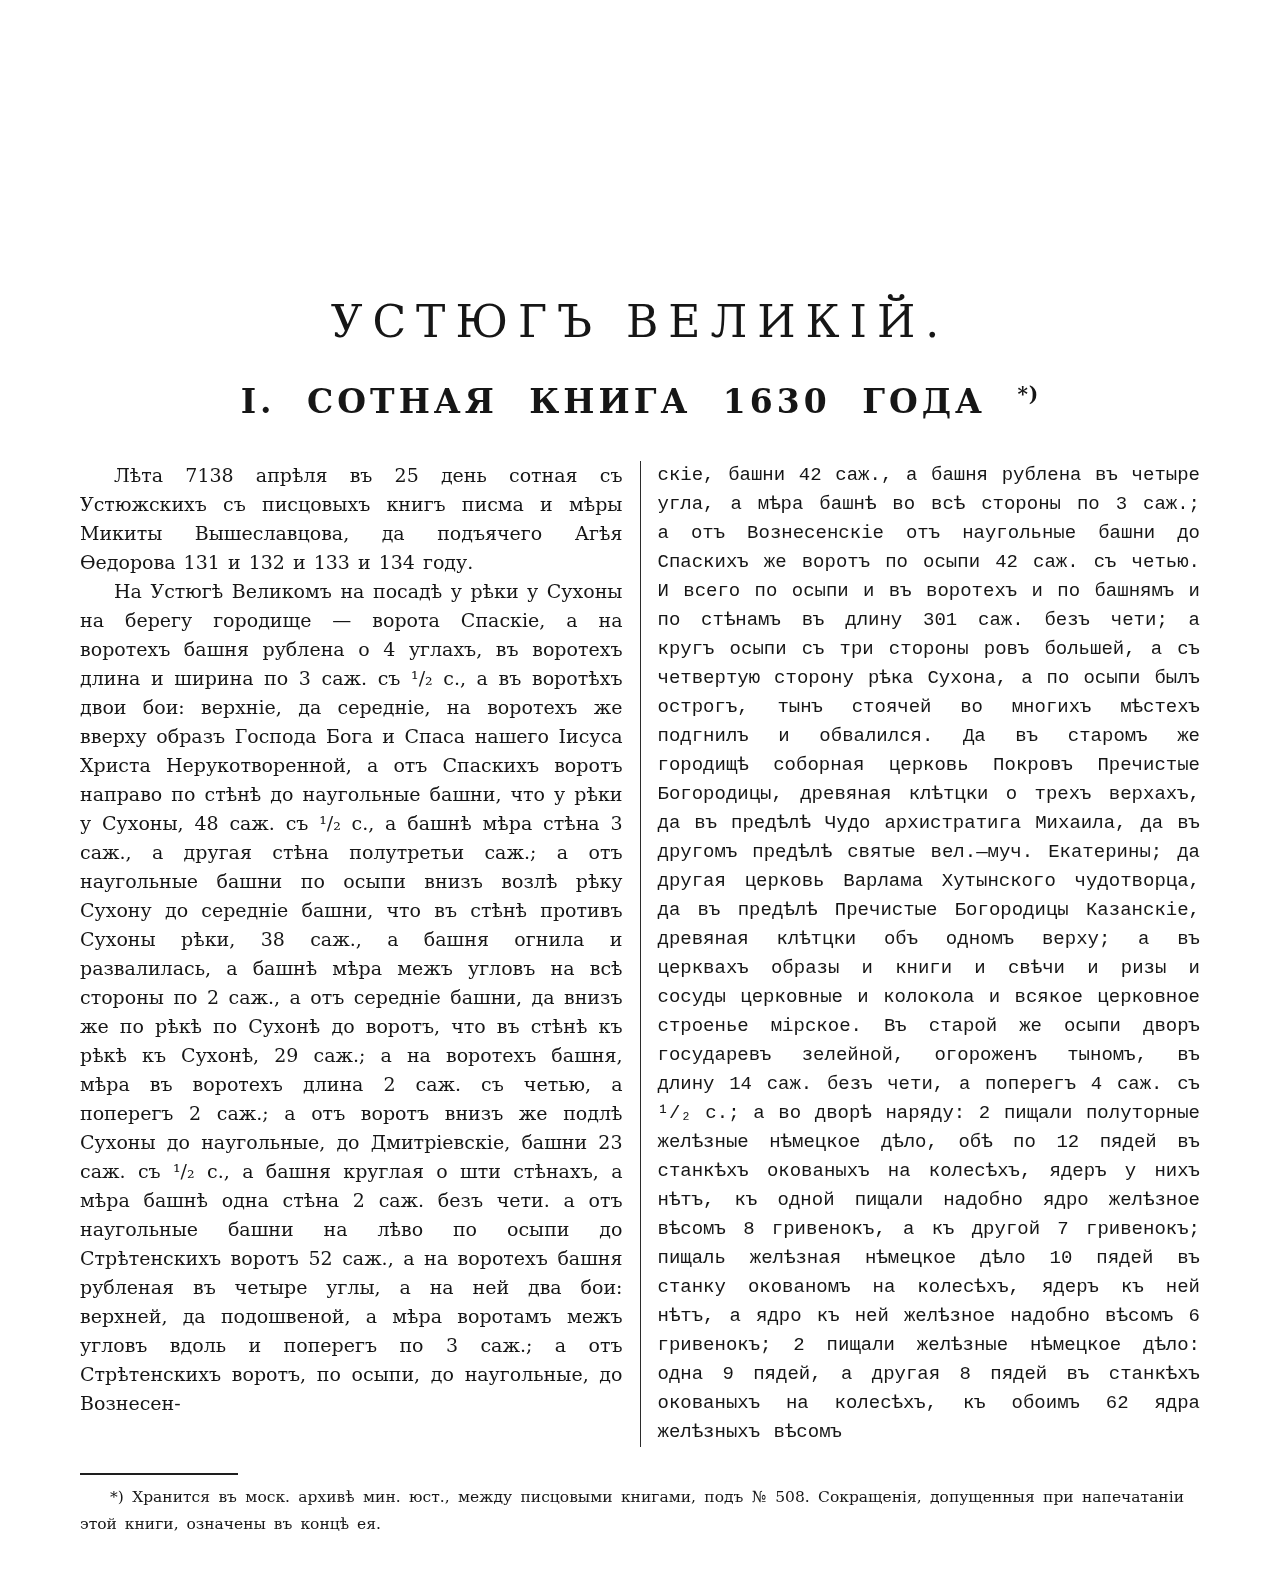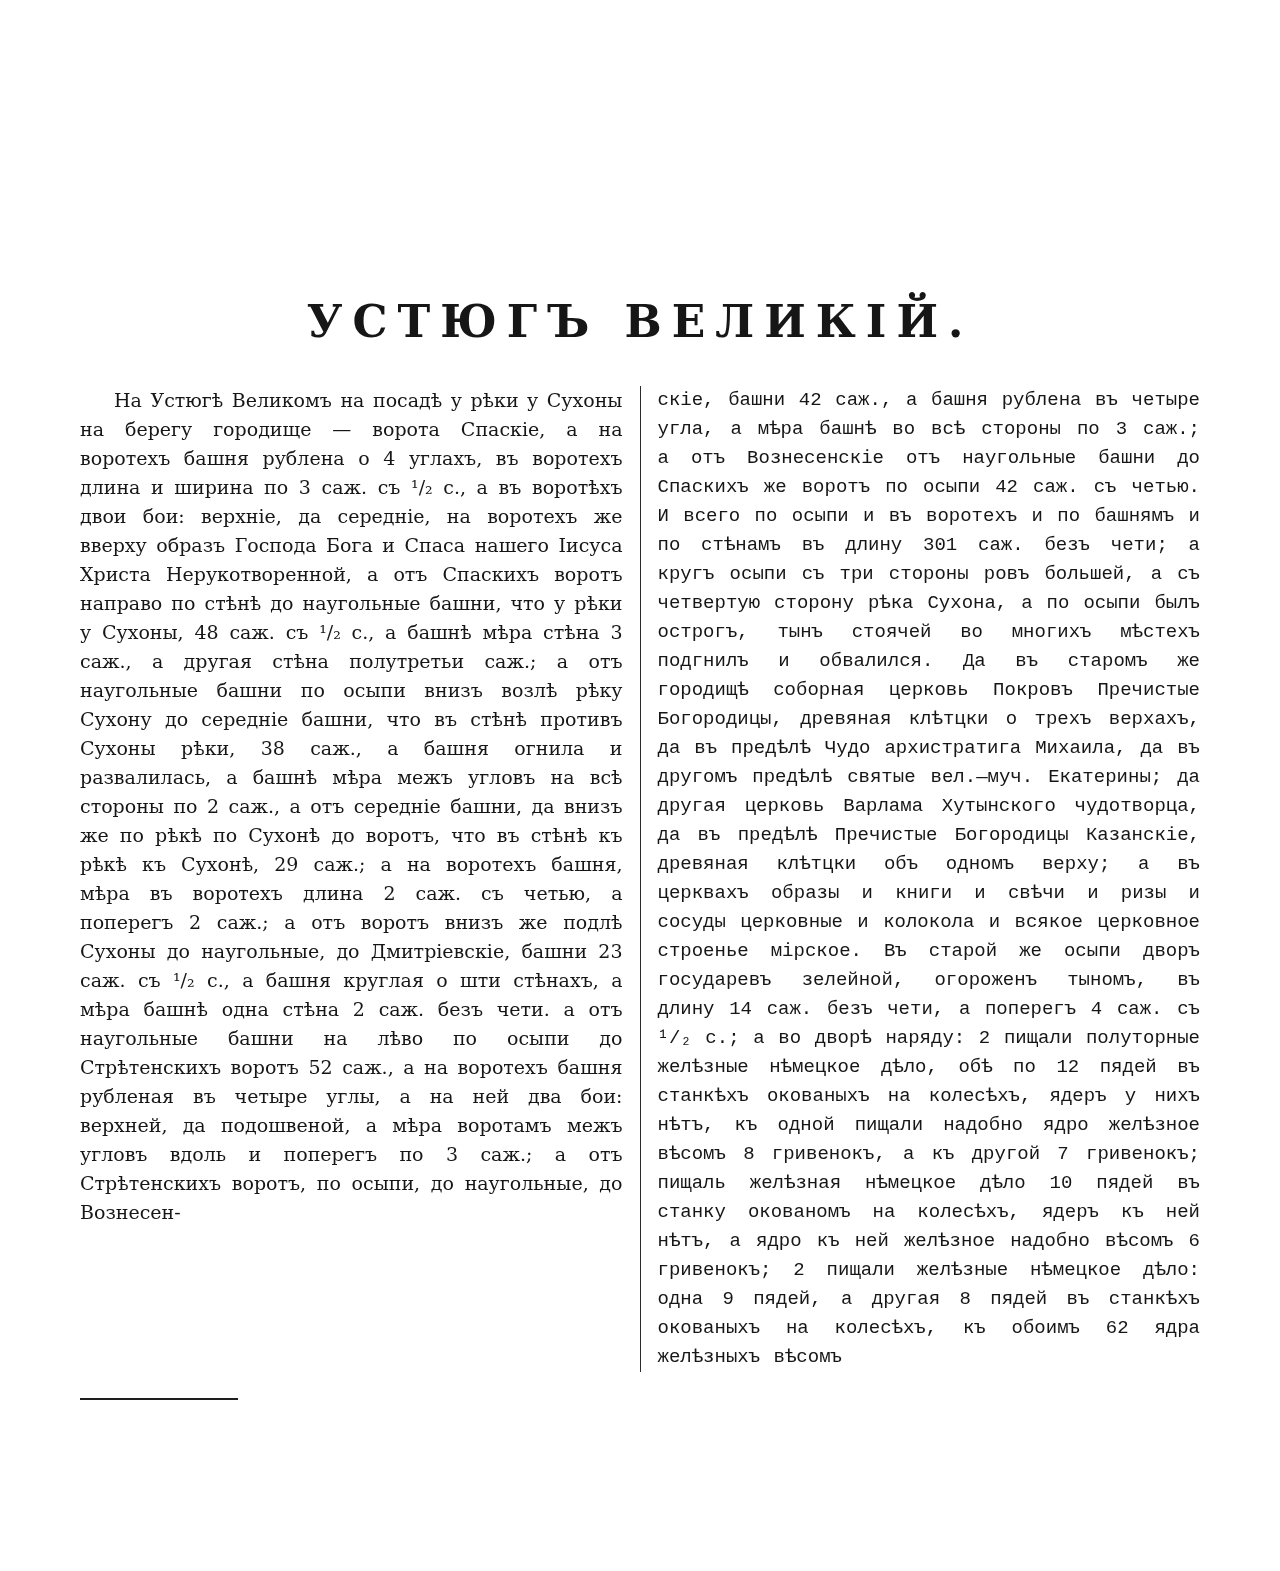--- a/index.html
+++ b/index.html
@@ -13,21 +13,21 @@
     color: #161616;
   }
   .page {
     position: absolute;
     inset: 0;
     padding: 298px 80px 0 80px;
   }
   h1.title {
     text-align: center;
     font-size: 44px;
-    font-weight: bold;
+    font-weight: normal;
     letter-spacing: 10px;
     line-height: 1.1;
     white-space: nowrap;
   }
   h2.subtitle {
     text-align: center;
     font-size: 33px;
     font-weight: bold;
     letter-spacing: 4px;
     word-spacing: 16px;
@@ -75,27 +75,30 @@
     width: 1104px;
   }
 </style>
 </head>
 <body>
 
 <div class="page">
 
   <h1 class="title">УСТЮГЪ ВЕЛИКІЙ.</h1>
 
+  <h2 class="subtitle"><span>I. СОТНАЯ КНИГА 1630 ГОДА</span>&nbsp;<sup>*)</sup></h2>
 
   <div class="columns">
     <div class="col" id="col-left">
+        <p class="body-para">Лѣта 7138 апрѣля въ 25 день сотная съ Устюжскихъ съ писцовыхъ книгъ писма и мѣры Микиты Вышеславцова, да подъячего Агѣя Ѳедорова 131 и 132 и 133 и 134 году.</p>
         <p class="body-para">На Устюгѣ Великомъ на посадѣ у рѣки у Сухоны на берегу городище — ворота Спаскіе, а на воротехъ башня рублена о 4 углахъ, въ воротехъ длина и ширина по 3 саж. съ ¹/₂ с., а въ воротѣхъ двои бои: верхніе, да середніе, на воротехъ же вверху образъ Господа Бога и Спаса нашего Іисуса Христа Нерукотворенной, а отъ Спаскихъ воротъ направо по стѣнѣ до наугольные башни, что у рѣки у Сухоны, 48 саж. съ ¹/₂ с., а башнѣ мѣра стѣна 3 саж., а другая стѣна полутретьи саж.; а отъ наугольные башни по осыпи внизъ возлѣ рѣку Сухону до середніе башни, что въ стѣнѣ противъ Сухоны рѣки, 38 саж., а башня огнила и развалилась, а башнѣ мѣра межъ угловъ на всѣ стороны по 2 саж., а отъ середніе башни, да внизъ же по рѣкѣ по Сухонѣ до воротъ, что въ стѣнѣ къ рѣкѣ къ Сухонѣ, 29 саж.; а на воротехъ башня, мѣра въ воротехъ длина 2 саж. съ четью, а поперегъ 2 саж.; а отъ воротъ внизъ же подлѣ Сухоны до наугольные, до Дмитріевскіе, башни 23 саж. съ ¹/₂ с., а башня круглая о шти стѣнахъ, а мѣра башнѣ одна стѣна 2 саж. безъ чети. а отъ наугольные башни на лѣво по осыпи до Стрѣтенскихъ воротъ 52 саж., а на воротехъ башня рубленая въ четыре углы, а на ней два бои: верхней, да подошвеной, а мѣра воротамъ межъ угловъ вдоль и поперегъ по 3 саж.; а отъ Стрѣтенскихъ воротъ, по осыпи, до наугольные, до Вознесен-</p>
       </div>
     <div class="col-divider"></div>
     <div class="col" id="col-right">
         <p class="body-para no-indent">скіе, башни 42 саж., а башня рублена въ четыре угла, а мѣра башнѣ во всѣ стороны по 3 саж.; а отъ Вознесенскіе отъ наугольные башни до Спаскихъ же воротъ по осыпи 42 саж. съ четью. И всего по осыпи и въ воротехъ и по башнямъ и по стѣнамъ въ длину 301 саж. безъ чети; а кругъ осыпи съ три стороны ровъ большей, а съ четвертую сторону рѣка Сухона, а по осыпи былъ острогъ, тынъ стоячей во многихъ мѣстехъ подгнилъ и обвалился. Да въ старомъ же городищѣ соборная церковь Покровъ Пречистые Богородицы, древяная клѣтцки о трехъ верхахъ, да въ предѣлѣ Чудо архистратига Михаила, да въ другомъ предѣлѣ святые вел.—муч. Екатерины; да другая церковь Варлама Хутынского чудотворца, да въ предѣлѣ Пречистые Богородицы Казанскіе, древяная клѣтцки объ одномъ верху; а въ церквахъ образы и книги и свѣчи и ризы и сосуды церковные и колокола и всякое церковное строенье мірское. Въ старой же осыпи дворъ государевъ зелейной, огороженъ тыномъ, въ длину 14 саж. безъ чети, а поперегъ 4 саж. съ ¹/₂ с.; а во дворѣ наряду: 2 пищали полуторные желѣзные нѣмецкое дѣло, обѣ по 12 пядей въ станкѣхъ окованыхъ на колесѣхъ, ядеръ у нихъ нѣтъ, къ одной пищали надобно ядро желѣзное вѣсомъ 8 гривенокъ, а къ другой 7 гривенокъ; пищаль желѣзная нѣмецкое дѣло 10 пядей въ станку окованомъ на колесѣхъ, ядеръ къ ней нѣтъ, а ядро къ ней желѣзное надобно вѣсомъ 6 гривенокъ; 2 пищали желѣзные нѣмецкое дѣло: одна 9 пядей, а другая 8 пядей въ станкѣхъ окованыхъ на колесѣхъ, къ обоимъ 62 ядра желѣзныхъ вѣсомъ</p>
       </div>
   </div>
 
   <div class="footnote-rule"></div>
 
+  <p class="footnote">*) Хранится въ моск. архивѣ мин. юст., между писцовыми книгами, подъ № 508. Сокращенія, допущенныя при напечатаніи этой книги, означены въ концѣ ея.</p>
 
 </div>
 
 </body></html>

